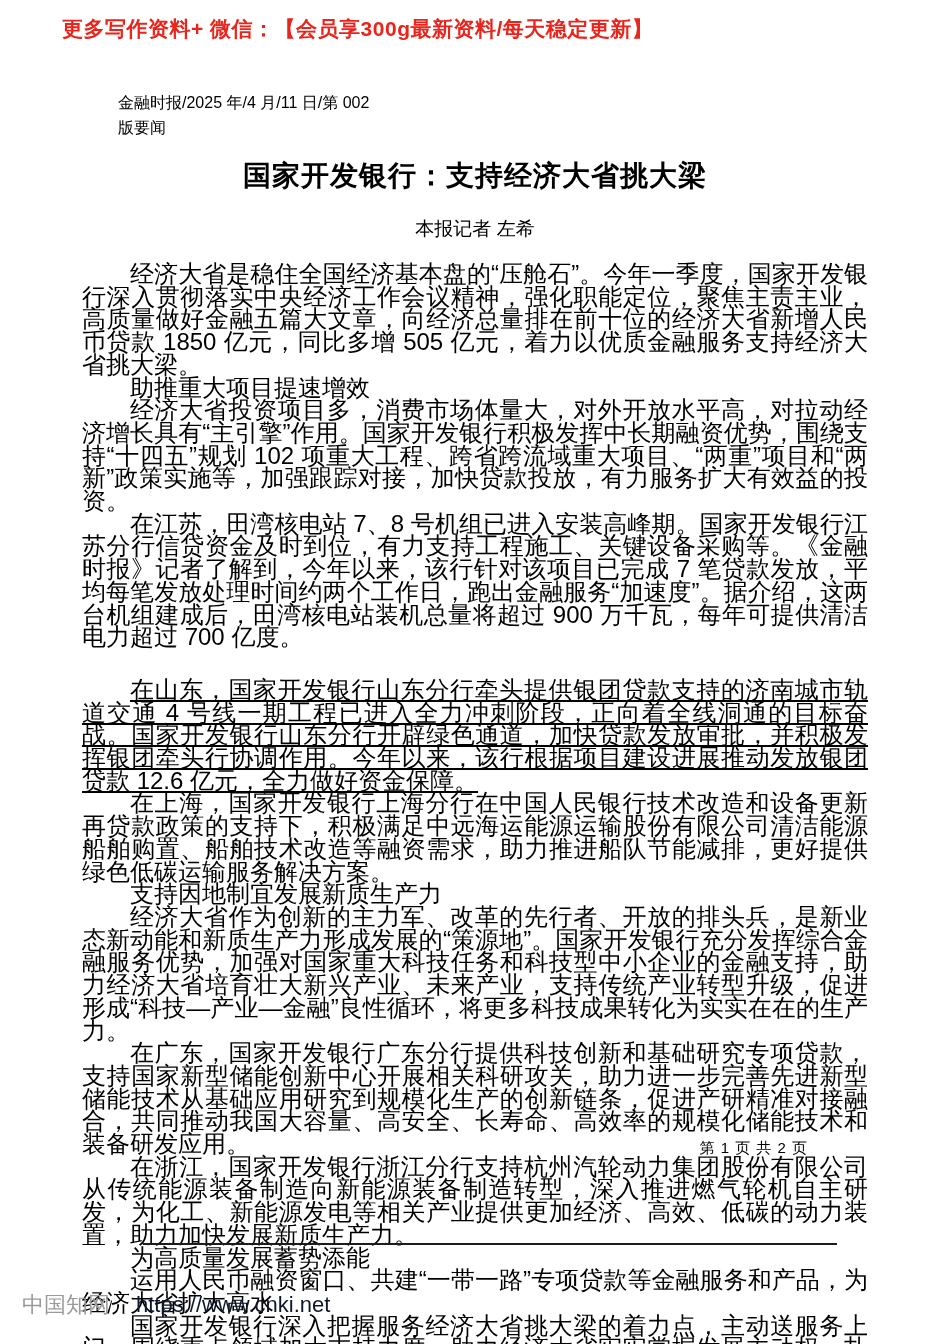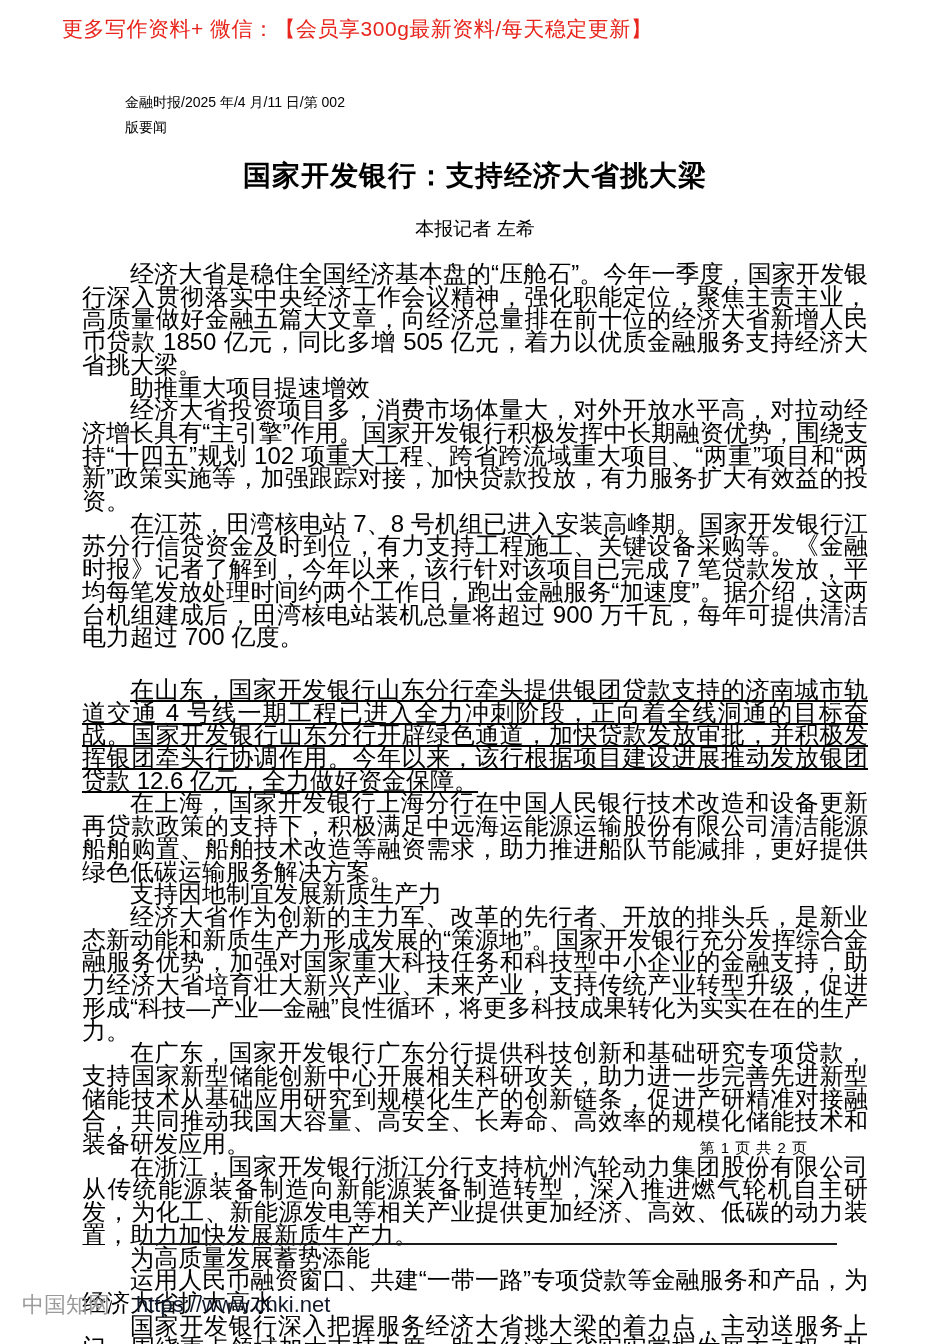--- a/index.html
+++ b/index.html
@@ -10,31 +10,31 @@
     background: #ffffff;
     overflow: hidden;
     color: #000000;
     font-family: "Liberation Sans", "DejaVu Sans", sans-serif;
   }
   .promo-banner {
     position: absolute;
     left: 62px;
     top: 15px;
     font-size: 21px;
-    font-weight: 400;
+    font-weight: 700;
     color: #e8251c;
     letter-spacing: 0.5px;
     white-space: nowrap;
     text-align: center;
   }
   .source-info {
     position: absolute;
-    left: 125px;
+    left: 118px;
     top: 90px;
-    font-size: 14px;
+    font-size: 16px;
     line-height: 25px;
   }
   .article-title {
     position: absolute;
     left: 0;
     top: 157px;
     width: 100%;
     margin: 0;
     text-align: center;
     font-size: 28px;

